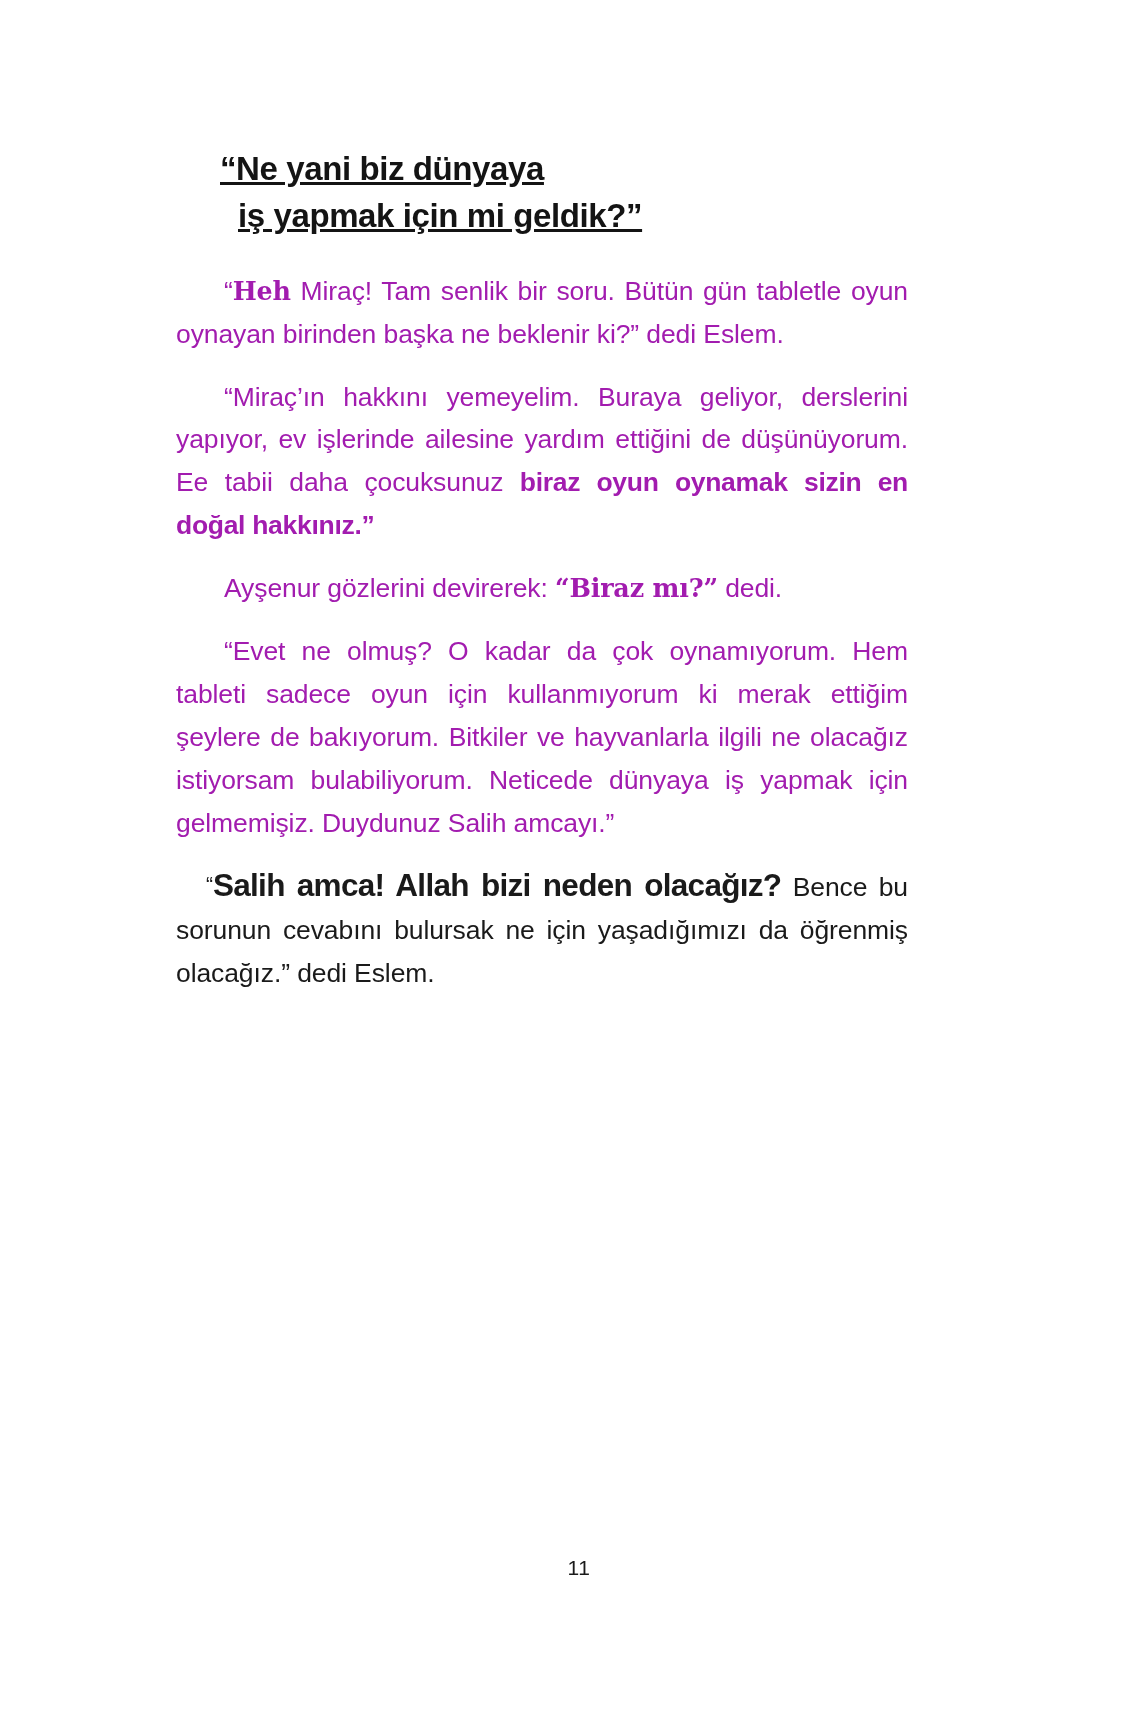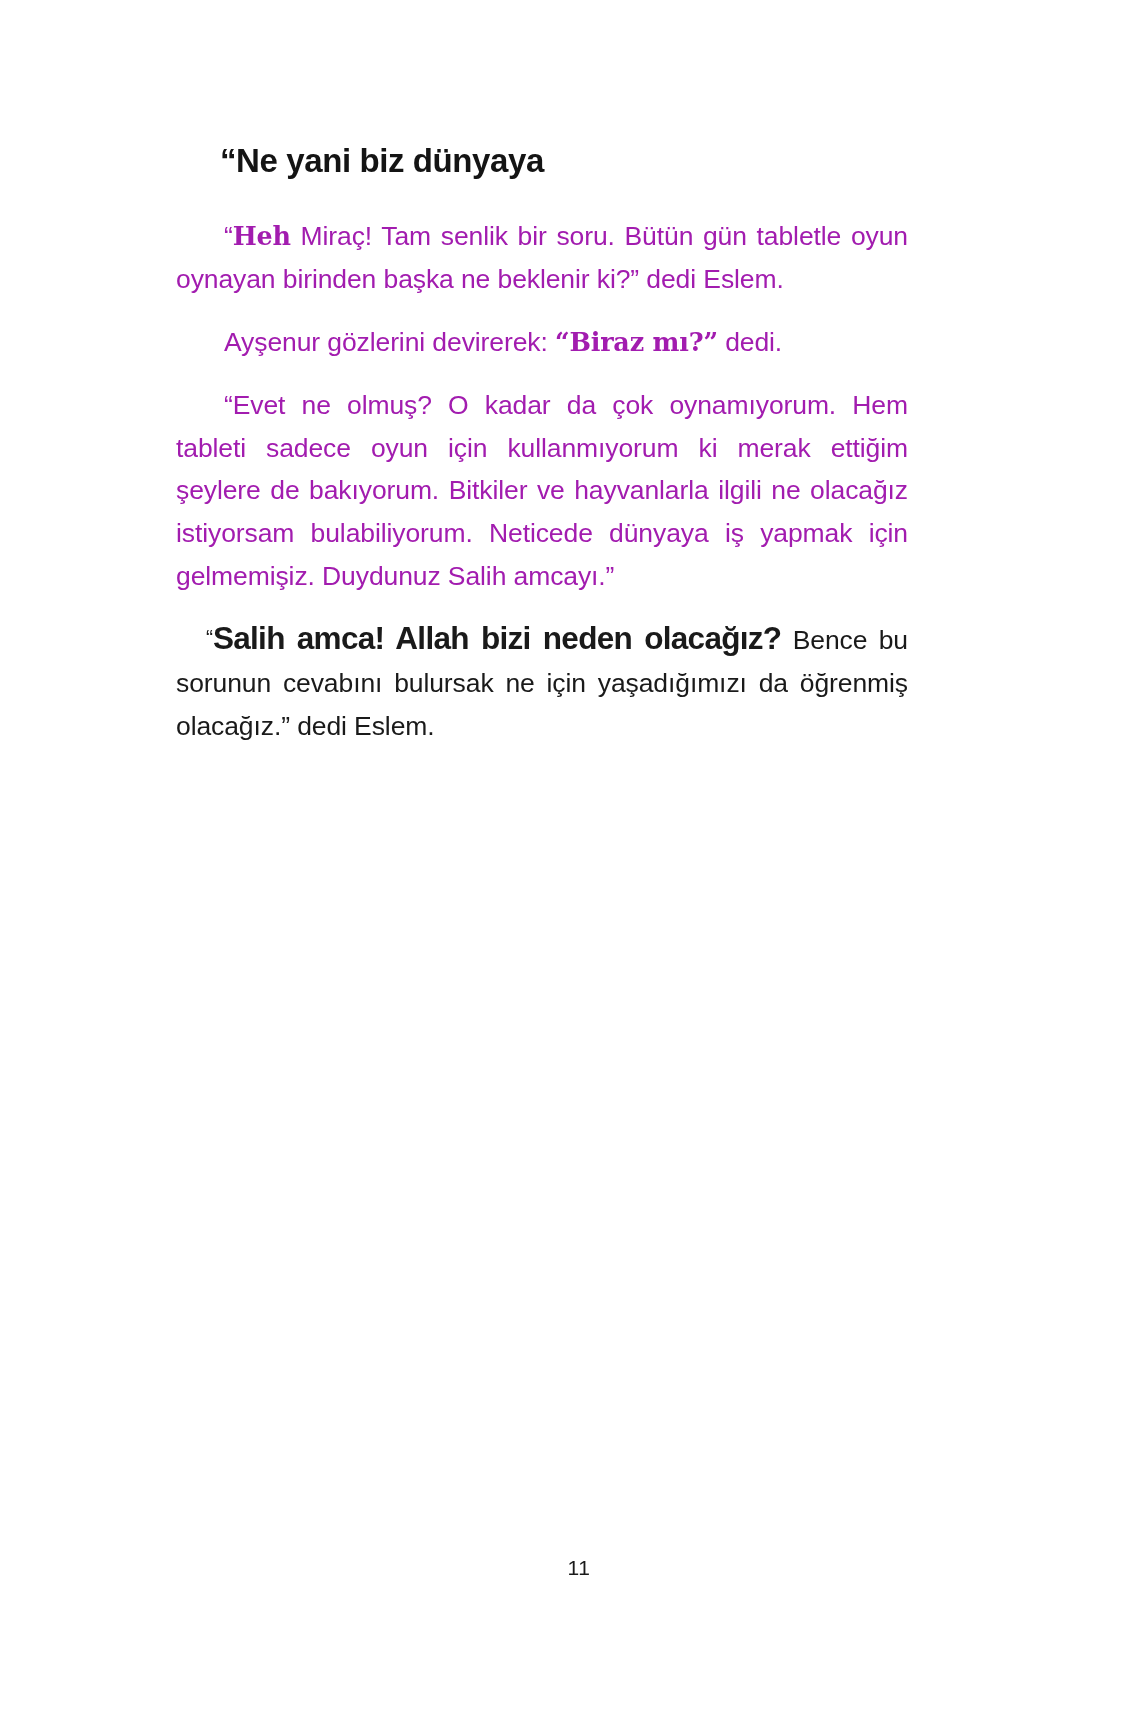--- a/index.html
+++ b/index.html
@@ -33,21 +33,22 @@
   }
 
   
   .display-heading {
     font-family: "Liberation Sans", sans-serif;
     font-weight: 700;
     font-size: 33px;
     line-height: 1.42;
     letter-spacing: -0.4px;
     color: #141414;
-    margin: 0 0 30px 0;
+    margin: 8px 0 30px 0;
+    text-decoration: underline;
   }
   .display-heading .line-1 { display: block; margin-left: 44px; }
   .display-heading .line-2 { display: block; margin-left: 62px; }
 
   
   p.body-par {
     font-size: 26.5px;
     line-height: 1.62;
     letter-spacing: -0.1px;
     text-align: justify;
@@ -108,24 +109,26 @@
 </style>
 </head>
 <body>
 
 <div class="page">
 
   <div class="content">
 
     <h1 class="display-heading">
       <span class="line-1">“Ne yani biz dünyaya</span>
+      <span class="line-2">iş yapmak için mi geldik?”</span>
     </h1>
 
     <p class="body-par indent"><span>“</span><span class="slab-emph">Heh</span><span> Miraç! Tam senlik bir soru. Bütün gün tabletle oyun oynayan birinden başka ne beklenir ki?” dedi Eslem.</span></p>
 
+    <p class="body-par indent"><span>“Miraç’ın hakkını yemeyelim. Buraya geliyor, derslerini yapıyor, ev işlerinde ailesine yardım ettiğini de düşünüyorum. Ee tabii daha çocuksunuz </span><span class="bold-inline">biraz oyun oynamak sizin en doğal hakkınız.”</span></p>
 
     <p class="body-par indent last-line-left"><span>Ayşenur gözlerini devirerek: </span><span class="slab-emph">“Biraz mı?”</span><span> dedi.</span></p>
 
     <p class="body-par indent last-line-left">“Evet ne olmuş? O kadar da çok oynamıyorum. Hem tableti sadece oyun için kullanmıyorum ki merak ettiğim şeylere de bakıyorum. Bitkiler ve hayvanlarla ilgili ne olacağız istiyorsam bulabiliyorum. Neticede dünyaya iş yapmak için gelmemişiz. Duydunuz Salih amcayı.”</p>
 
 
     <p class="heading-par"><span class="small-quote">“</span><span class="big-bold">Salih amca! Allah bizi neden olacağız?</span><span> Bence bu sorunun cevabını bulursak ne için yaşadığımızı da öğrenmiş olacağız.” dedi Eslem.</span></p>
 
 
 

